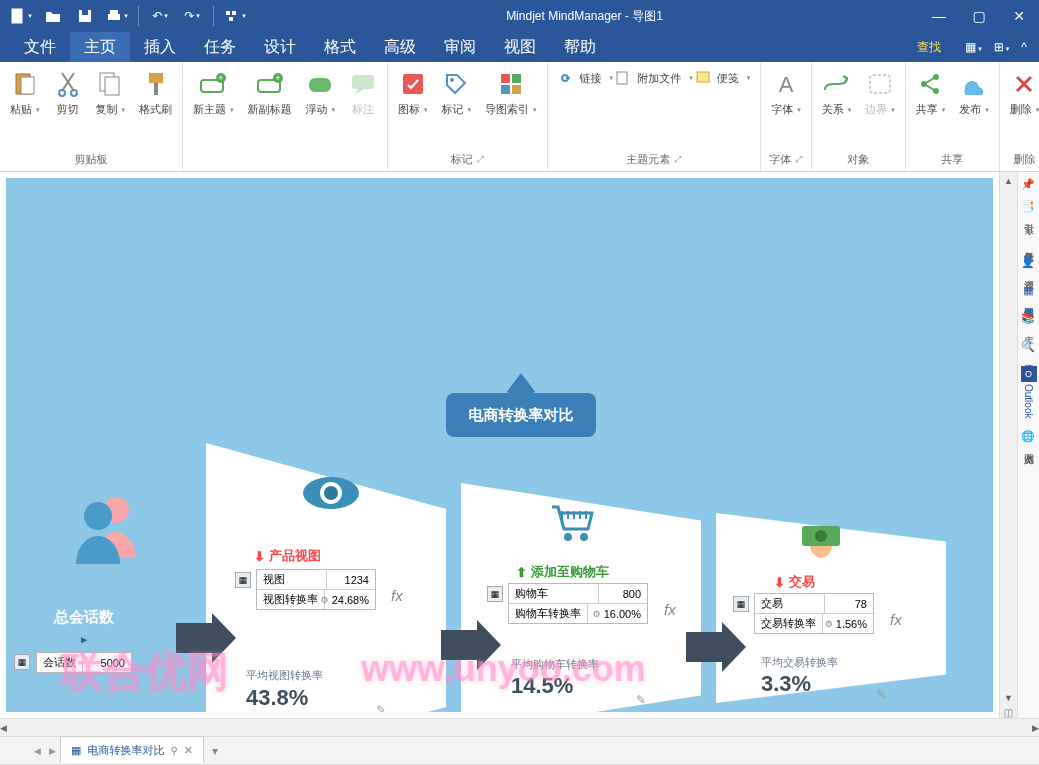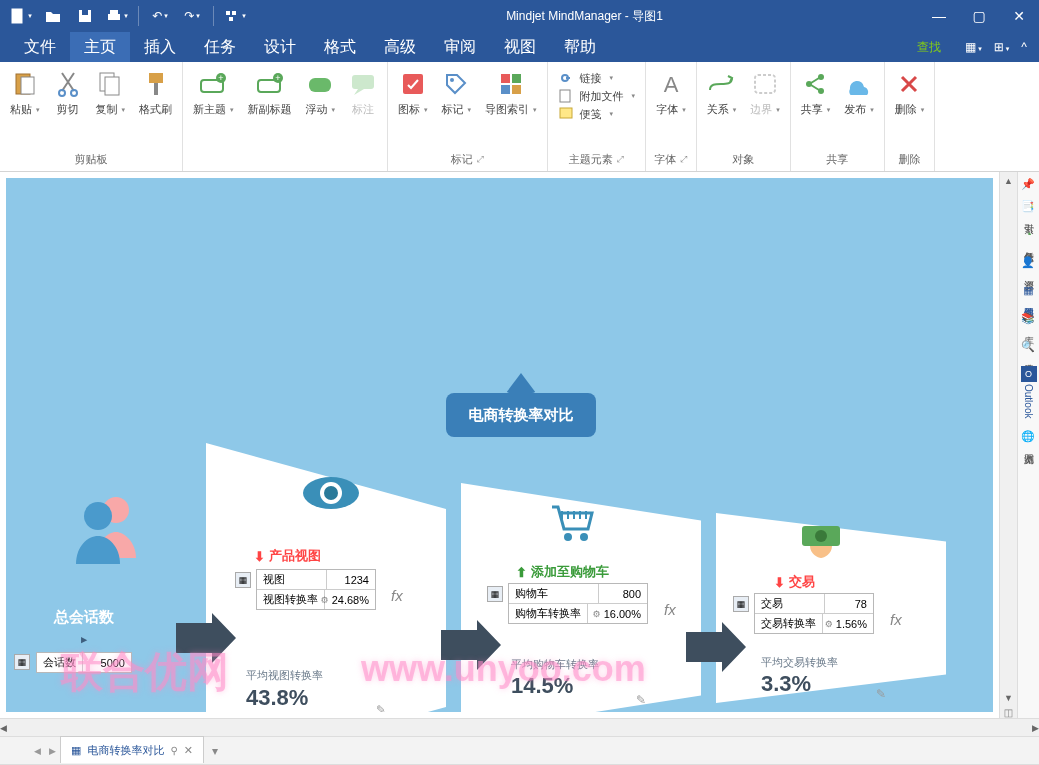--- a/index.html
+++ b/index.html
@@ -12,34 +12,34 @@
 .qat-sep { width: 1px; height: 20px; background: rgba(255,255,255,0.3); margin: 0 4px; }
 .title-text { flex: 1; text-align: center; font-size: 12px; }
 .win-controls { display: flex; }
 .win-btn { width: 40px; height: 32px; display: flex; align-items: center; justify-content: center; color: #fff; font-size: 14px; }
 
 
 .ribbon-tabs { height: 30px; background: #2b579a; display: flex; align-items: stretch; padding-left: 10px; }
 .tab { padding: 0 14px; display: flex; align-items: center; color: #fff; font-size: 16px; }
 .tab.active { background: #3b6db5; }
 .tabs-right { margin-left: auto; display: flex; align-items: center; padding-right: 8px; gap: 4px; }
-.search-label { color: #84cc16; padding: 0 16px; }
+.search-label { color: #fde047; padding: 0 16px; }
 .tabs-right-icon { color: #fff; padding: 0 4px; }
 
 
 .ribbon { height: 110px; background: #fff; border-bottom: 1px solid #d4d4d4; display: flex; }
 .rgroup { border-right: 1px solid #e1e1e1; display: flex; flex-direction: column; padding: 4px 4px 0 4px; }
 .rgroup-body { flex: 1; display: flex; align-items: flex-start; gap: 2px; }
 .rgroup-label { font-size: 11px; color: #666; text-align: center; padding: 2px 0 4px; display: flex; justify-content: center; align-items: center; gap: 4px; }
 .rgroup-label .expand { font-size: 9px; color: #888; }
 .rbtn { display: flex; flex-direction: column; align-items: center; justify-content: flex-start; padding: 4px 6px; min-width: 40px; }
 .rbtn .ricon { width: 28px; height: 28px; display: flex; align-items: center; justify-content: center; margin-bottom: 4px; }
 .rbtn .rlabel { font-size: 11px; color: #444; display: flex; align-items: center; gap: 2px; white-space: nowrap; }
 .rbtn.disabled .rlabel { color: #bbb; }
-.rsmall-col { display: flex; flex-direction: column; gap: 2px; padding: 4px 6px; }
+.rsmall-col { display: flex; flex-direction: row; gap: 2px; padding: 4px 6px; }
 .rsmall { display: flex; align-items: center; gap: 6px; font-size: 11px; color: #444; white-space: nowrap; }
 .rsmall .ricon { width: 16px; height: 16px; display: flex; align-items: center; justify-content: center; }
 .drop { font-size: 7px; color: #888; margin-left: 2px; }
 
 
 .canvas-wrap { position: relative; height: 546px; background: #fff; display: flex; }
 .canvas { position: relative; flex: 1; background: #8ec8e8; margin: 6px; overflow: hidden; }
 .scroll-v { width: 18px; background: #f0f0f0; border-left: 1px solid #ddd; display: flex; flex-direction: column; }
 .scroll-arrow { height: 18px; display: flex; align-items: center; justify-content: center; font-size: 9px; color: #666; }
 .scroll-track { flex: 1; }

